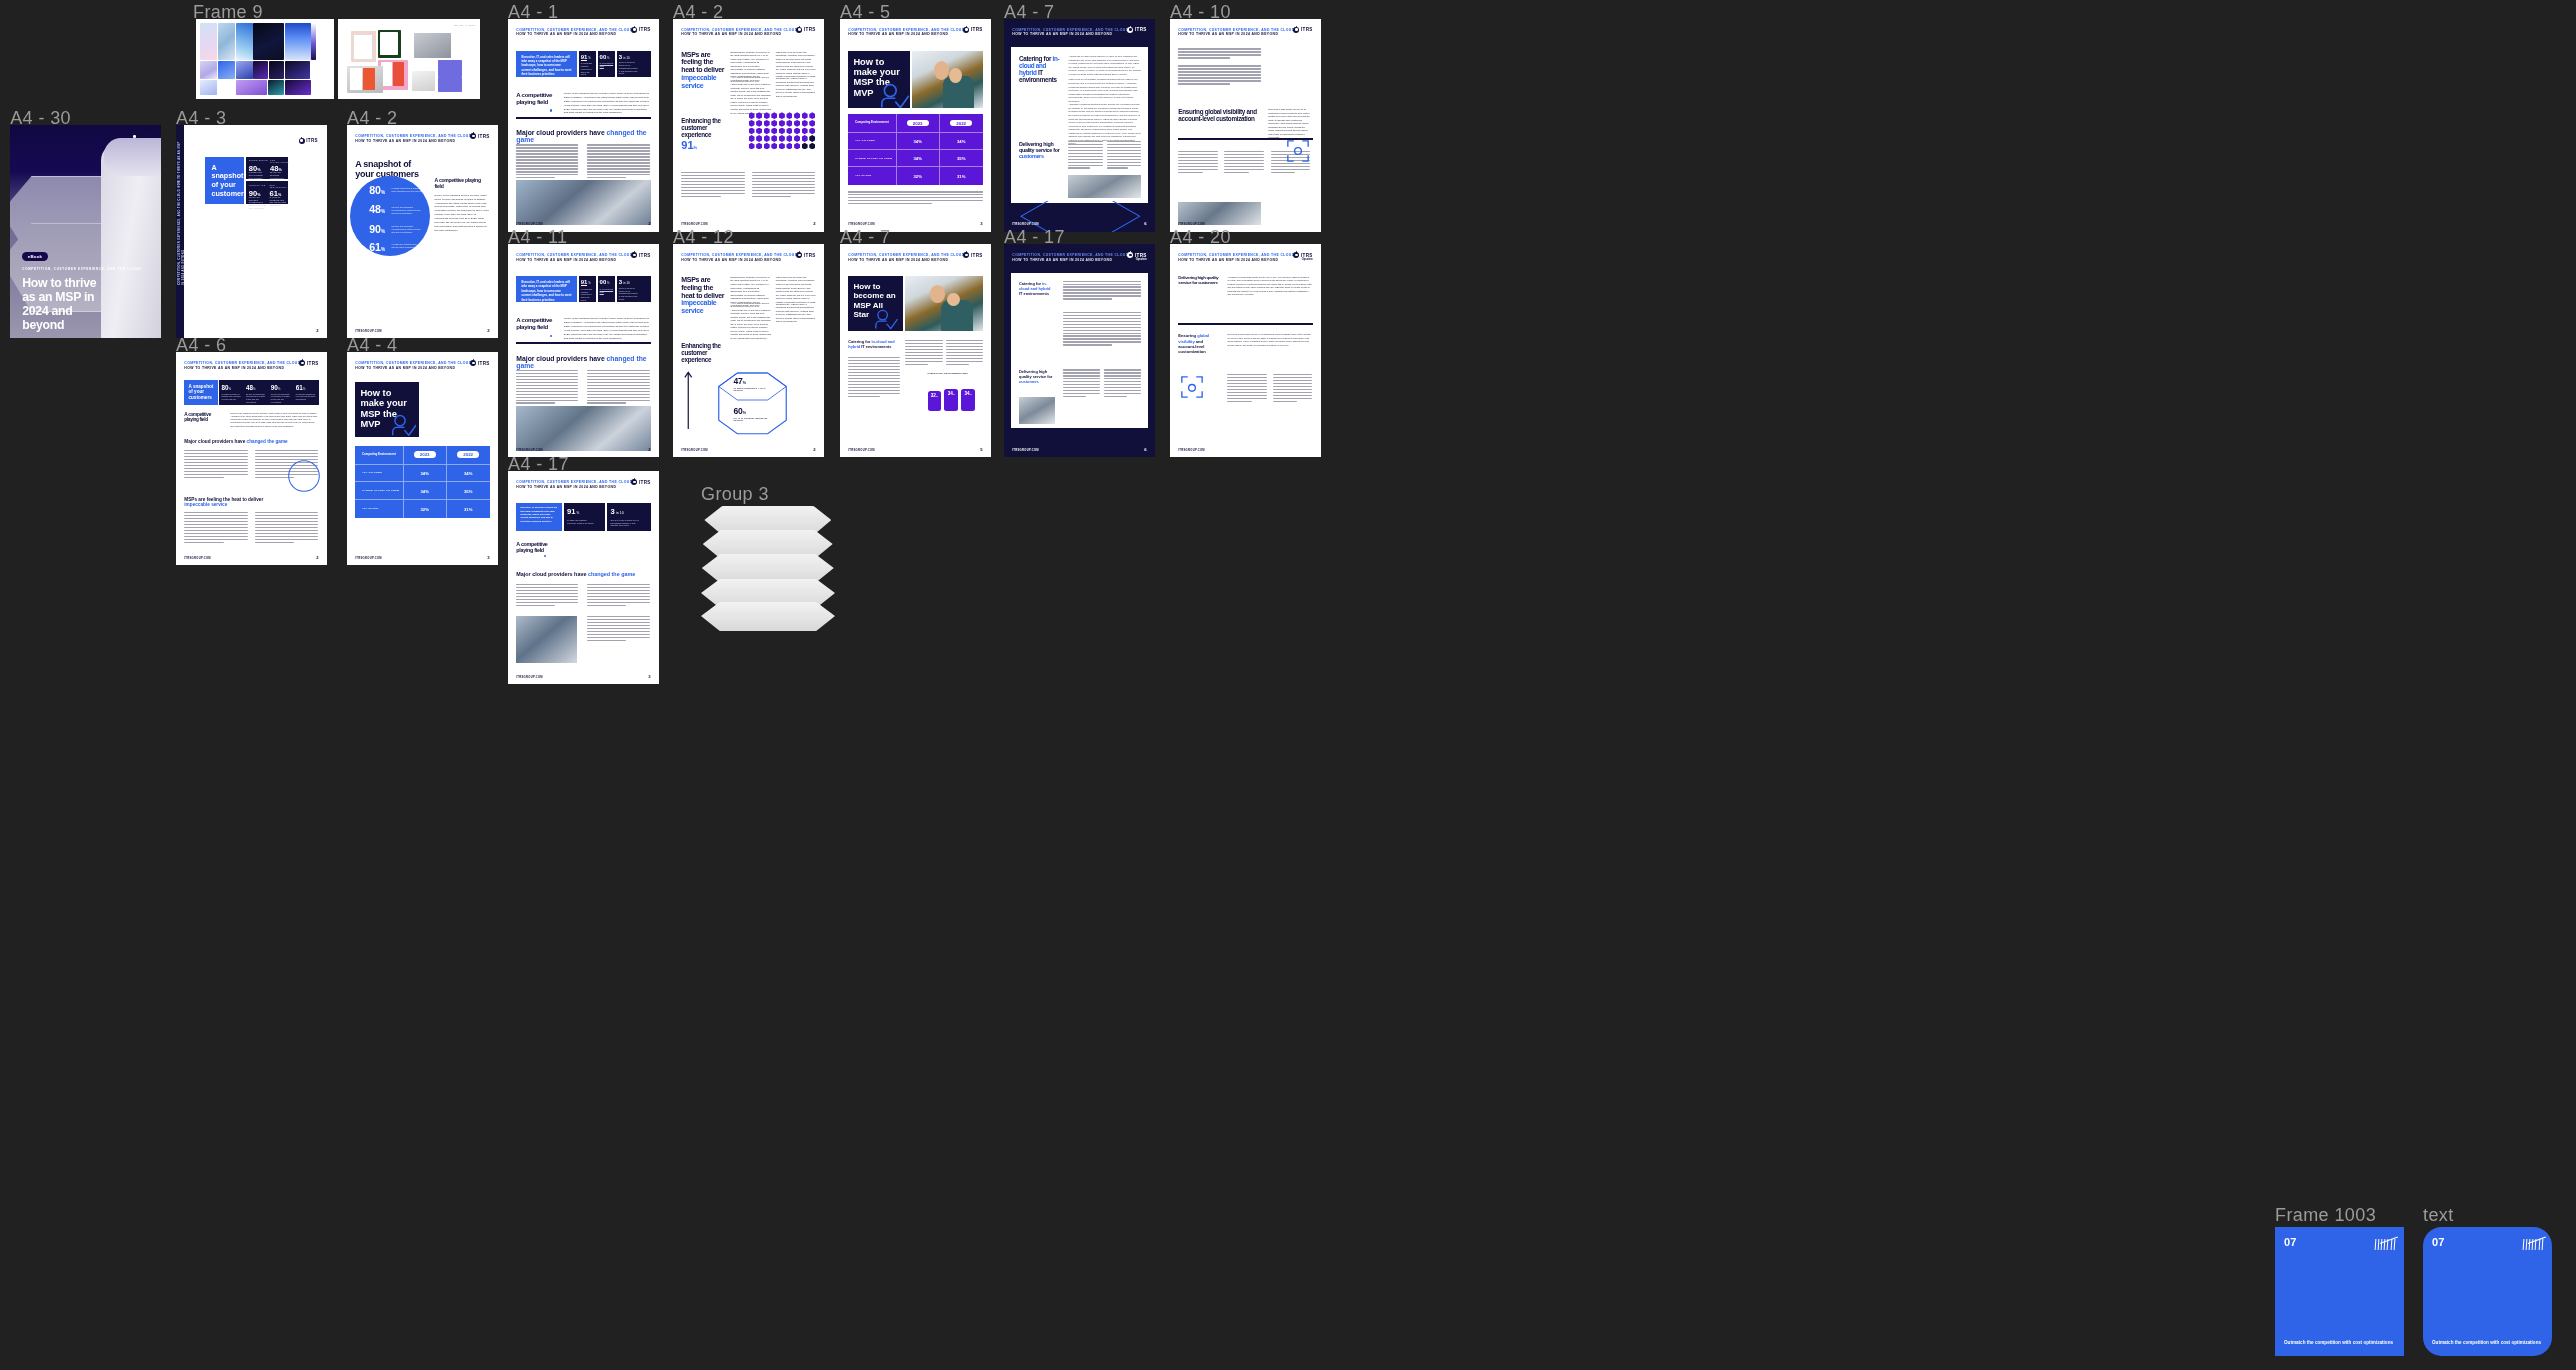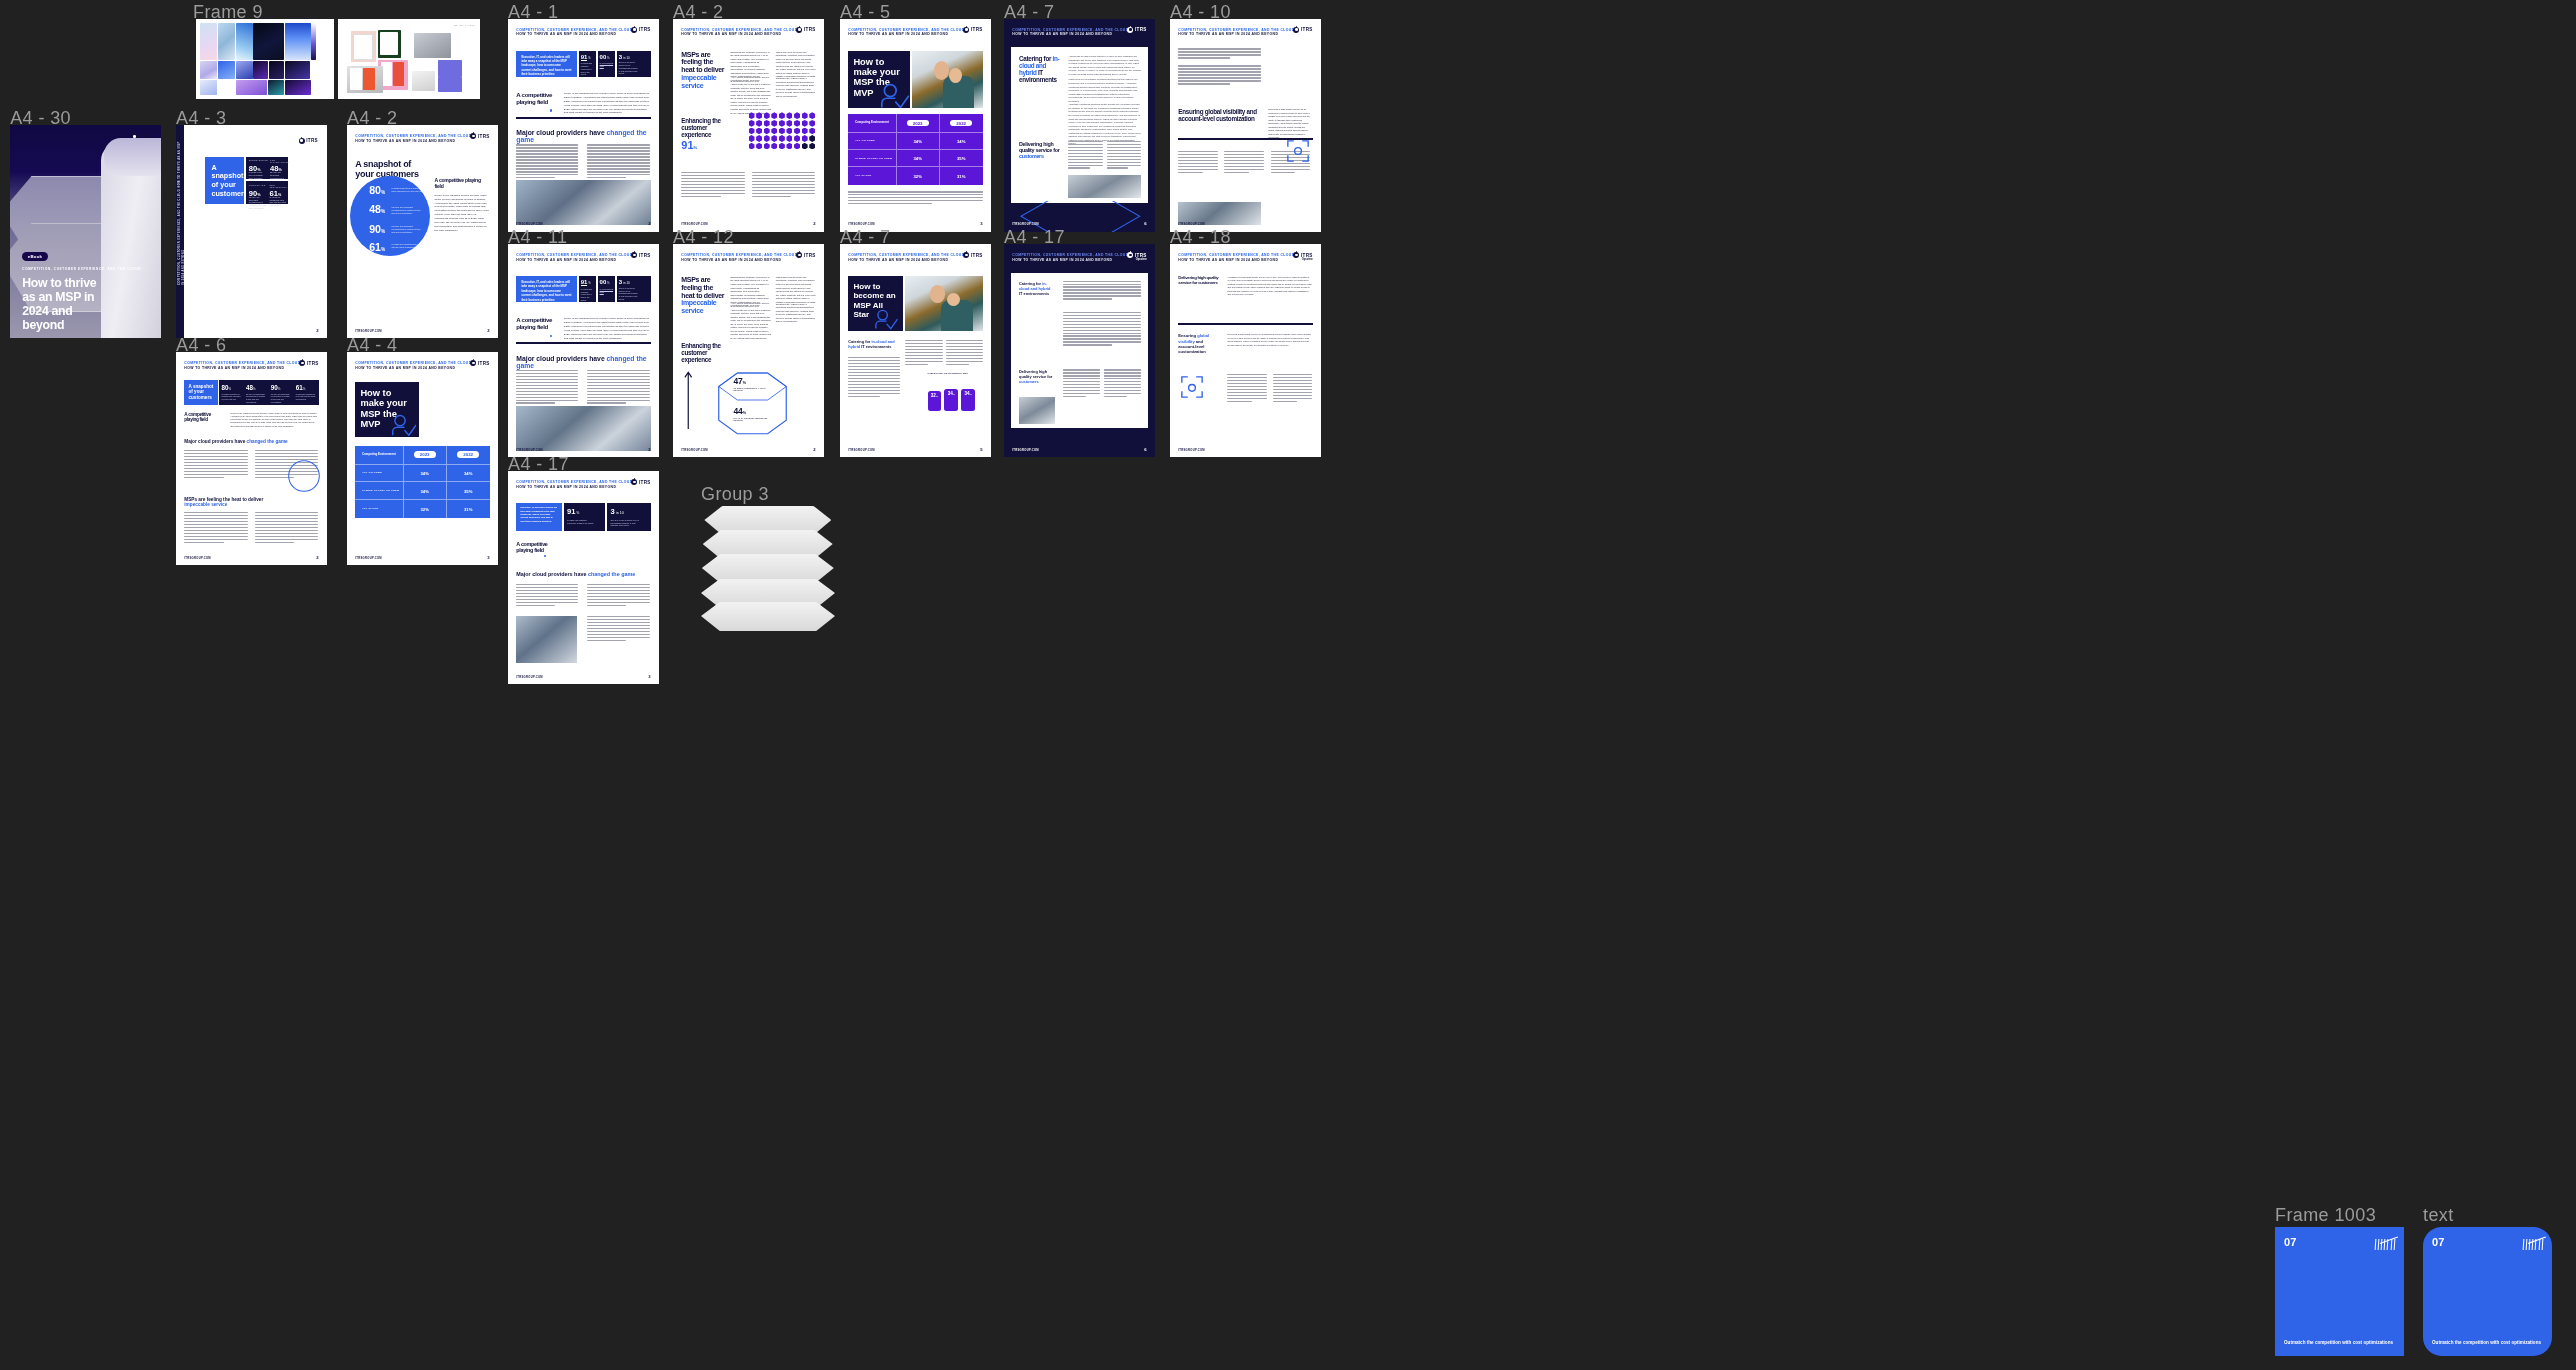--- a/index.html
+++ b/index.html
@@ -938,21 +938,21 @@
     </svg>
     <div style="position:absolute;left:40%;top:62%;color:#10103a;">
       <div style="display:flex;align-items:baseline;font-weight:700;">
         <span style="font-size:8.5px;">47</span>
         <span style="font-size:3.7px;">%</span>
       </div>
       <div style="font-size:1.8px;font-weight:700;letter-spacing:0.2px;width:39px;line-height:1.35;margin-top:0.8px;">OF MSPS CONSIDER IT A HIGH PRIORITY</div>
     </div>
     <div style="position:absolute;left:40%;top:76%;color:#10103a;">
       <div style="display:flex;align-items:baseline;font-weight:700;">
-        <span style="font-size:8.5px;">44</span>
+        <span style="font-size:8.5px;">60</span>
         <span style="font-size:3.7px;">%</span>
       </div>
       <div style="font-size:1.8px;font-weight:700;letter-spacing:0.2px;width:39px;line-height:1.35;margin-top:0.8px;">SAY IT IS THE MOST IMPORTANT PRIORITY</div>
     </div>
     <div class="foot">ITRSGROUP.COM</div>
     <div class="pnum">2</div>
   </div>
 
   <div class="flabel" style="left:840px;top:227px;">A4 - 7</div>
   <div class="art" style="left:840px;top:244px;width:151px;height:213px;">
@@ -1115,21 +1115,21 @@
             <i></i>
             <i></i>
           </span>
         </div>
       <div class="photo" style="left:6%;top:80%;width:26%;height:17%;background:linear-gradient(150deg,#c7cfd6,#7d8a99 50%,#e3e7ea);"></div>
     </div>
     <div class="foot">ITRSGROUP.COM</div>
     <div class="pnum">6</div>
   </div>
 
-  <div class="flabel" style="left:1170px;top:227px;">A4 - 18</div>
+  <div class="flabel" style="left:1170px;top:227px;">A4 - 20</div>
   <div class="art" style="left:1170px;top:244px;width:151px;height:213px;">
     <div class="eyebrow">
       <div class="l1">COMPETITION, CUSTOMER EXPERIENCE, AND THE CLOUD</div>
       <div class="l2">HOW TO THRIVE AS AN MSP IN 2024 AND BEYOND</div>
     </div>
     <div class="logo" style="flex-direction:column;align-items:flex-end;gap:0;">
       <div style="display:flex;align-items:center;gap:1.7px;">
           <div class="ring"></div>
           <div class="wd">ITRS</div>
         </div>

